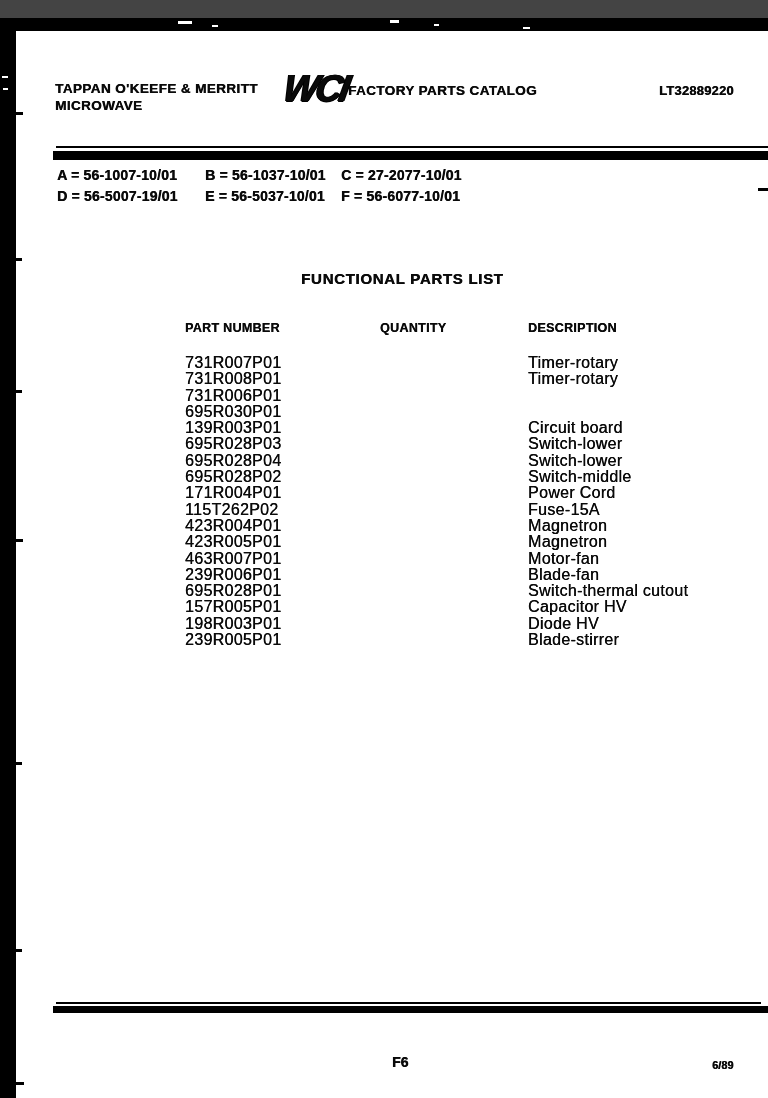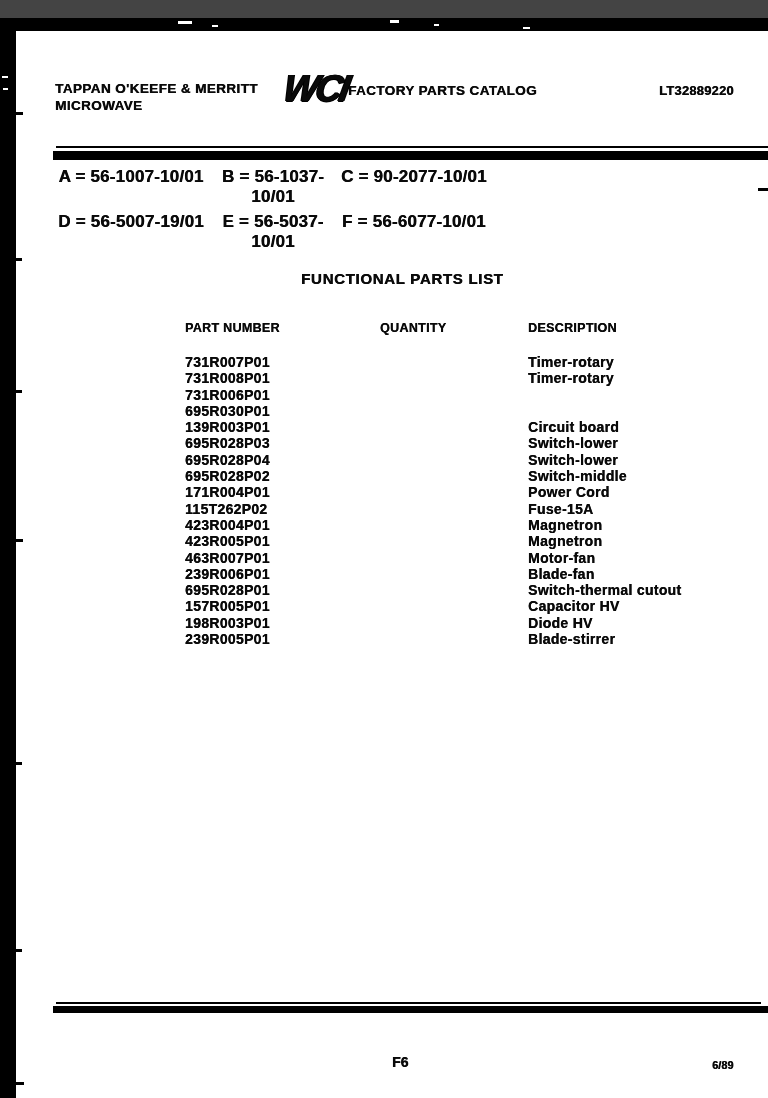--- a/index.html
+++ b/index.html
@@ -25,31 +25,31 @@
   .doc-number{position:absolute;left:659px;top:65px;font-size:13px;font-weight:bold;
         letter-spacing:.2px;text-shadow:.4px .4px 0 #0a0a0a;}
   
   .rule-thin-1{position:absolute;left:56px;top:128px;width:712px;height:2px;background:#000;}
   .rule-thick-1{position:absolute;left:53px;top:133px;width:715px;height:9px;background:#000;}
   .rule-thin-2{position:absolute;left:56px;top:984px;width:705px;height:2px;background:#000;}
   .rule-thick-2{position:absolute;left:53px;top:988px;width:715px;height:7px;background:#000;}
   
   .model-list{position:absolute;left:57px;top:149px;display:grid;
         grid-template-columns:148px 136px auto;row-gap:5px;
-        font-size:17px;font-weight:bold;letter-spacing:.2px;
-        text-shadow:.4px .4px 0 #0a0a0a;text-align:center;}
+        font-size:14px;font-weight:bold;letter-spacing:.2px;
+        text-shadow:.4px .4px 0 #0a0a0a;}
   
   .section-title{position:absolute;left:301px;top:252px;font-size:15px;font-weight:bold;
         letter-spacing:.7px;text-shadow:.5px .4px 0 #0a0a0a;}
   
   .thead{position:absolute;left:185px;top:303px;width:565px;display:grid;
         grid-template-columns:195px 148px auto;font-size:12.5px;font-weight:bold;
         letter-spacing:.3px;text-shadow:.3px .3px 0 #0a0a0a;}
-  .tbody{position:absolute;left:185px;top:336px;width:565px;font-size:14px;
-        font-weight:bold;letter-spacing:.3px;text-shadow:.3px .3px 0 #0a0a0a;}
+  .tbody{position:absolute;left:185px;top:336px;width:565px;font-size:16px;
+        font-weight:normal;letter-spacing:.3px;text-shadow:.3px .3px 0 #0a0a0a;}
   .trow{display:grid;grid-template-columns:195px 148px auto;height:16.3px;}
   .cell{white-space:nowrap;}
   
   .page-number{position:absolute;left:392px;top:1036px;font-size:14px;font-weight:bold;
         text-shadow:.5px .4px 0 #0a0a0a;}
   .date-code{position:absolute;left:712px;top:1041px;font-size:11px;font-weight:bold;
         text-shadow:.4px .3px 0 #0a0a0a;}
 </style>
 </head>
 <body>
@@ -83,21 +83,21 @@
   <div class="logo">WCI</div>
   <div class="catalog-title">FACTORY PARTS CATALOG</div>
   <div class="doc-number">LT32889220</div>
 
   <div class="rule-thin-1"></div>
   <div class="rule-thick-1"></div>
 
   <div class="model-list">
       <div class="model-item">A = 56-1007-10/01</div>
       <div class="model-item">B = 56-1037-10/01</div>
-      <div class="model-item">C = 90-2077-10/01</div>
+      <div class="model-item">C = 27-2077-10/01</div>
       <div class="model-item">D = 56-5007-19/01</div>
       <div class="model-item">E = 56-5037-10/01</div>
       <div class="model-item">F = 56-6077-10/01</div>
     </div>
 
   <div class="section-title">FUNCTIONAL PARTS LIST</div>
 
   <div class="thead">
       <div class="cell">PART NUMBER</div>
       <div class="cell">QUANTITY</div>

